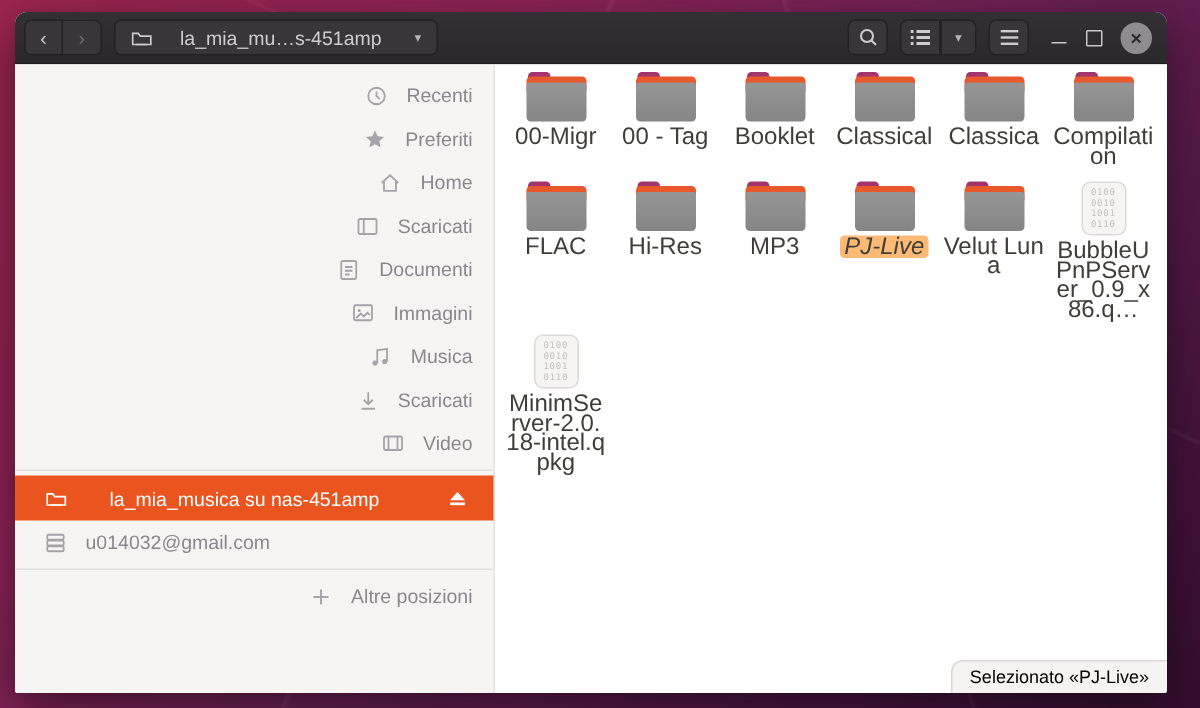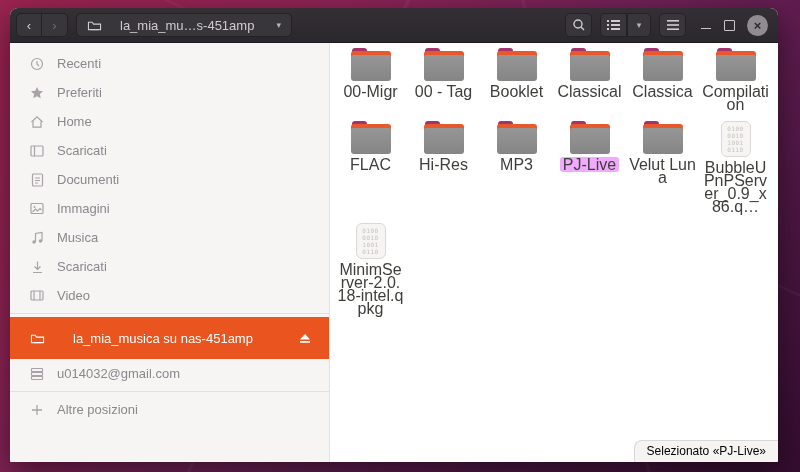--- a/index.html
+++ b/index.html
@@ -53,42 +53,43 @@
   .ic svg{display:block;}
   
   .main{flex:1;display:flex;min-height:0;background:#fff;position:relative;}
   .sidebar{
     width:320px;flex:0 0 320px;background:#f6f5f4;border-right:1px solid #e5e3e1;
     padding-top:6px;box-sizing:border-box;font-size:13px;color:#8b878d;
   }
   .srow{
     height:29px;display:flex;align-items:center;gap:12px;padding:0 14px 0 19px;
     box-sizing:border-box;
+    justify-content:flex-end;
   }
   .srow .ic{width:16px;color:#a7a3a9;flex:0 0 16px;}
   .sep{border-top:1px solid #e2e0de;margin:3px 0;}
   .srow.mounted{color:#8b878d;}
   .srow.selected{
-    background:#e9541f;color:#ffffff;height:42px;gap:28px;
+    background:#e9541f;color:#ffffff;height:30px;gap:28px;
   }
   .srow.selected .ic{color:#ffffff;}
   .srow .grow{flex:1;overflow:hidden;white-space:nowrap;text-overflow:ellipsis;}
   .ejbtn{width:20px;color:#fff;display:flex;justify-content:center;}
   
   .content{flex:1;position:relative;background:#fff;overflow:hidden;}
   .grid{
     display:grid;grid-template-columns:repeat(6,73px);justify-content:start;
     padding:5px 0 0 4px;row-gap:9px;column-gap:0;
   }
   .gitem{display:flex;flex-direction:column;align-items:center;gap:3px;}
   .glabel{
     font-size:16px;line-height:13px;color:#3f3e3b;text-align:center;
     max-width:68px;word-break:break-all;padding:1px 3px;border-radius:3px;
   }
-  .glabel.selected{background:#f0abfc;}
+  .glabel.selected{background:#fdba74;font-style:italic;}
   
   .fold{position:relative;width:40px;height:33px;flex:0 0 33px;}
   .fold .tab{position:absolute;left:1px;top:0;width:15px;height:10px;background:#a2336c;border-radius:3px 3px 0 0;}
   .fold .strip{position:absolute;left:0;top:3px;width:100%;height:12px;background:#e8582d;border-radius:3px;}
   .fold .fbody{position:absolute;left:0;top:7px;width:100%;height:26px;background:linear-gradient(#969696,#858585);border-radius:2px 2px 3px 3px;}
   
   .binic{
     width:30px;height:36px;flex:0 0 36px;background:#f7f5f3;border:1px solid #dbd8d5;border-radius:6px;
     display:flex;flex-direction:column;align-items:center;justify-content:center;
     font-family:"DejaVu Sans Mono",monospace;font-size:6px;line-height:7px;color:#c4c1bd;

